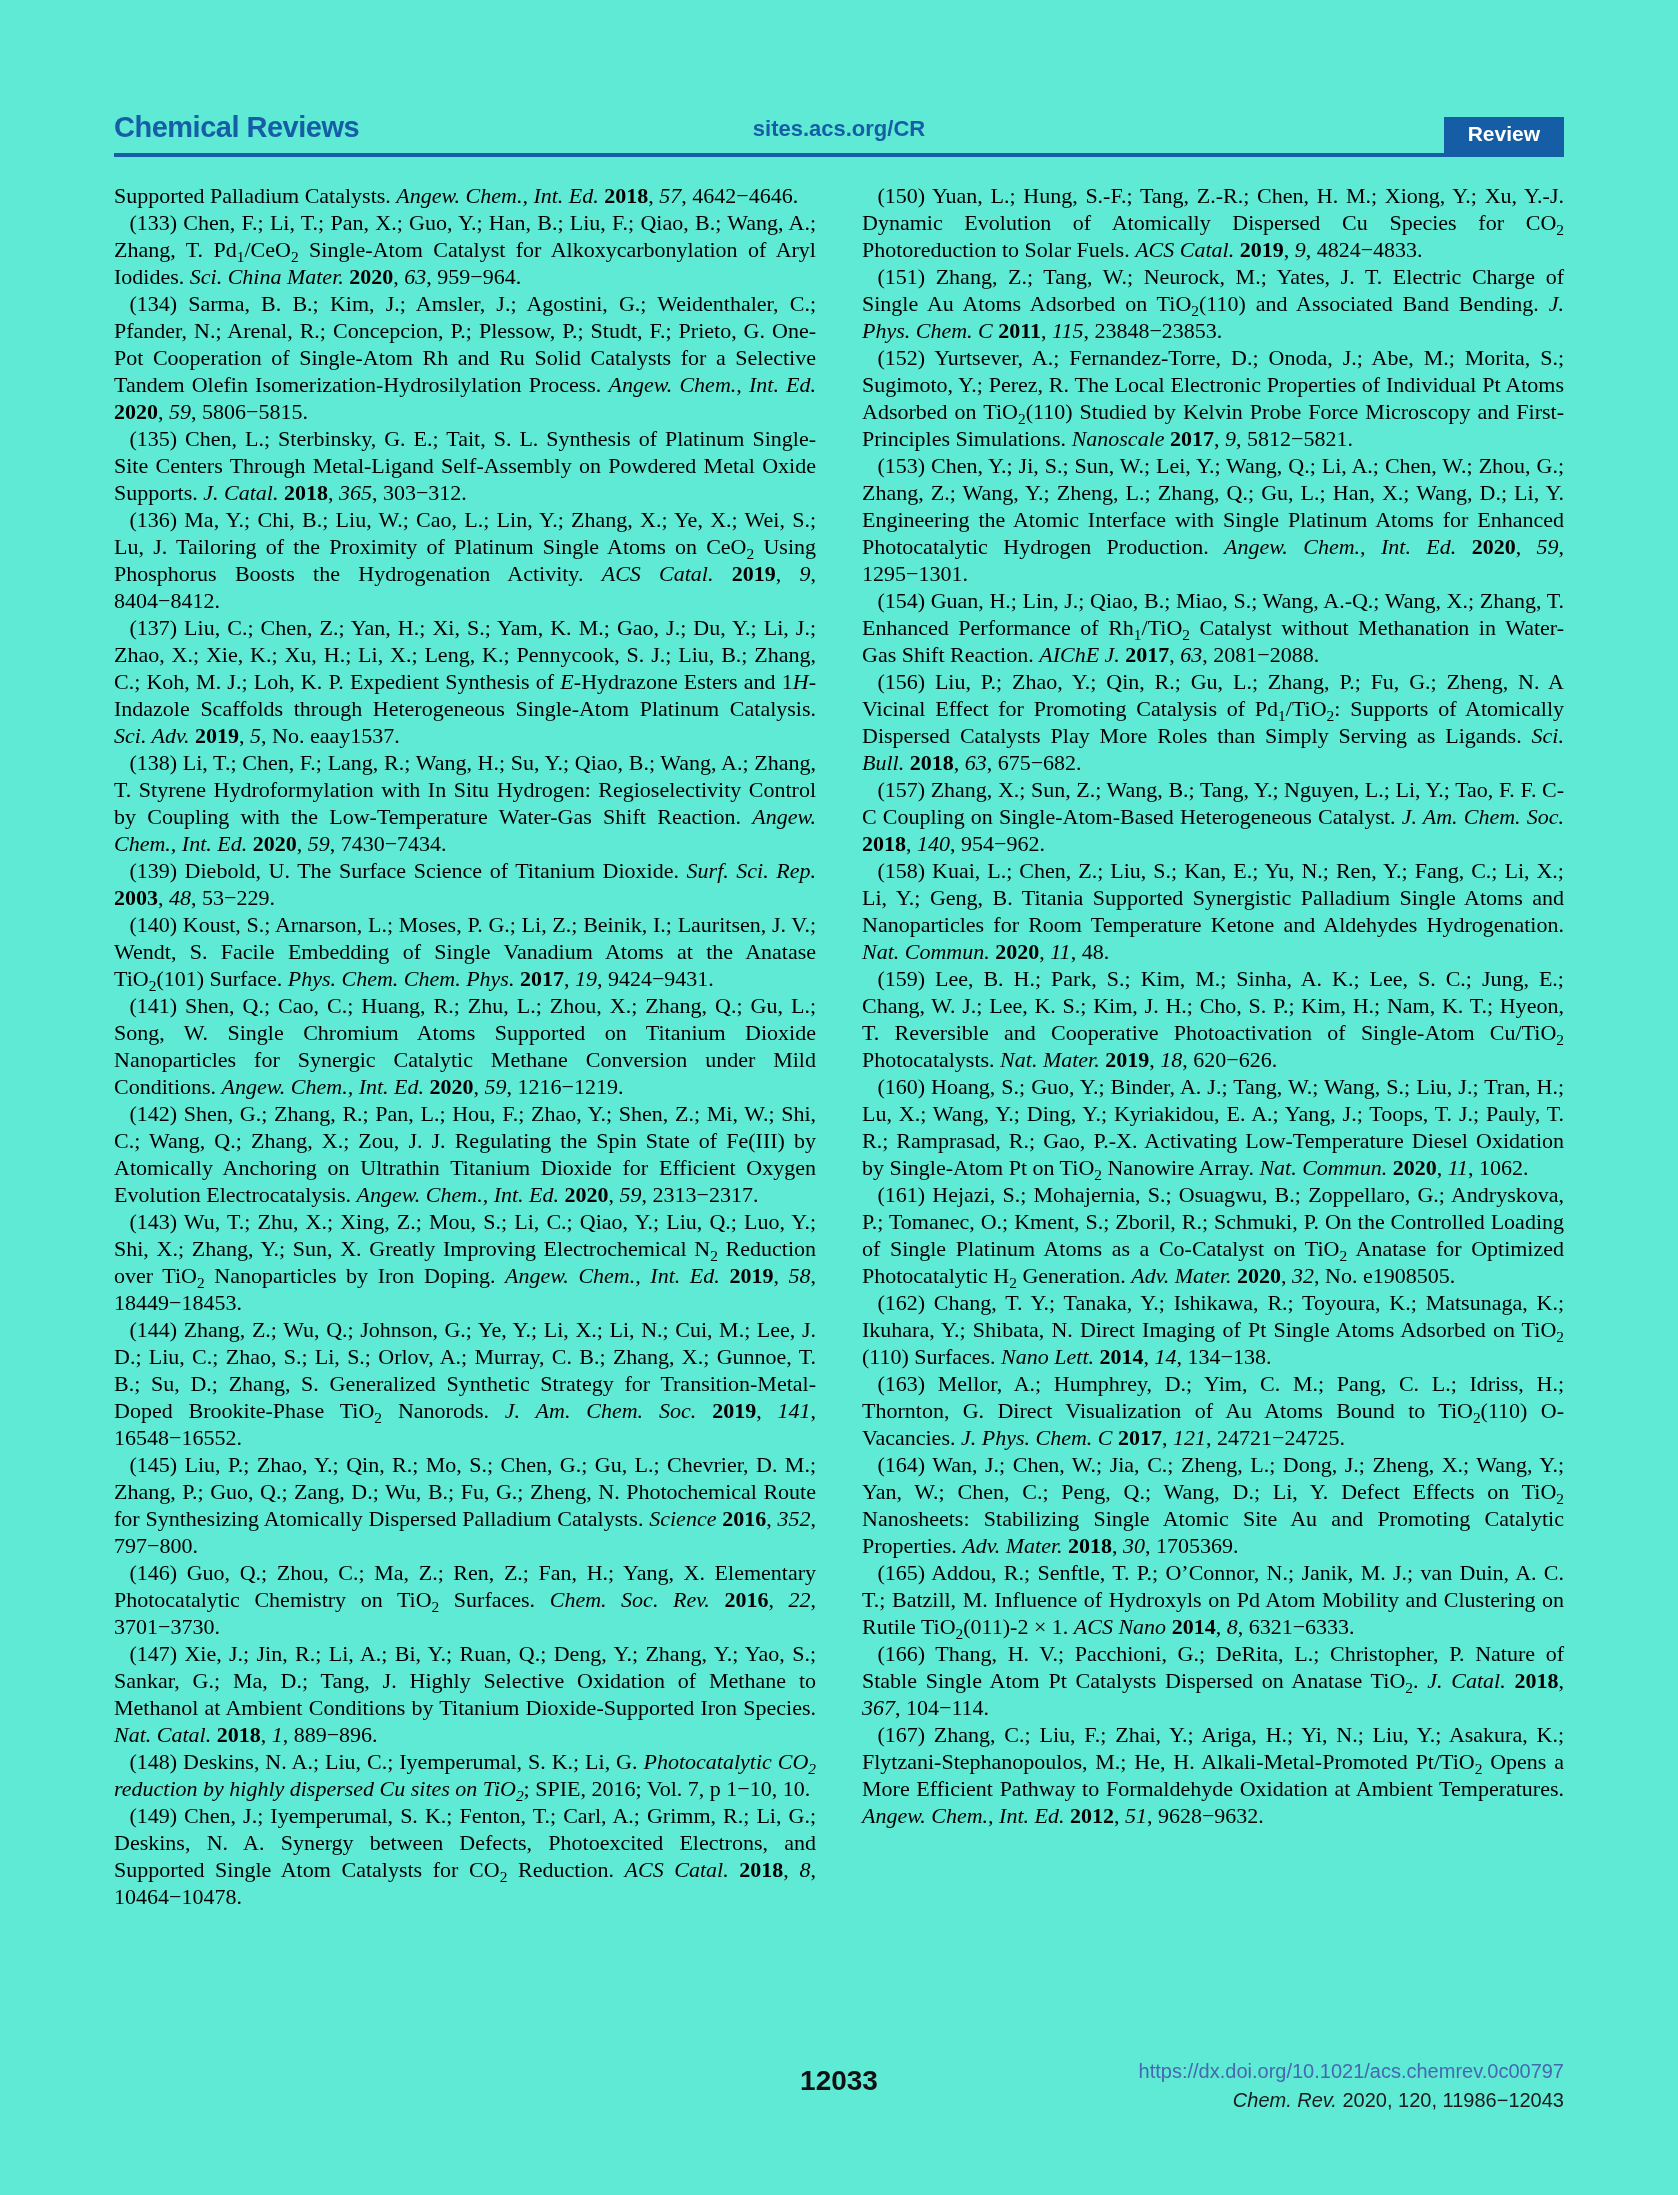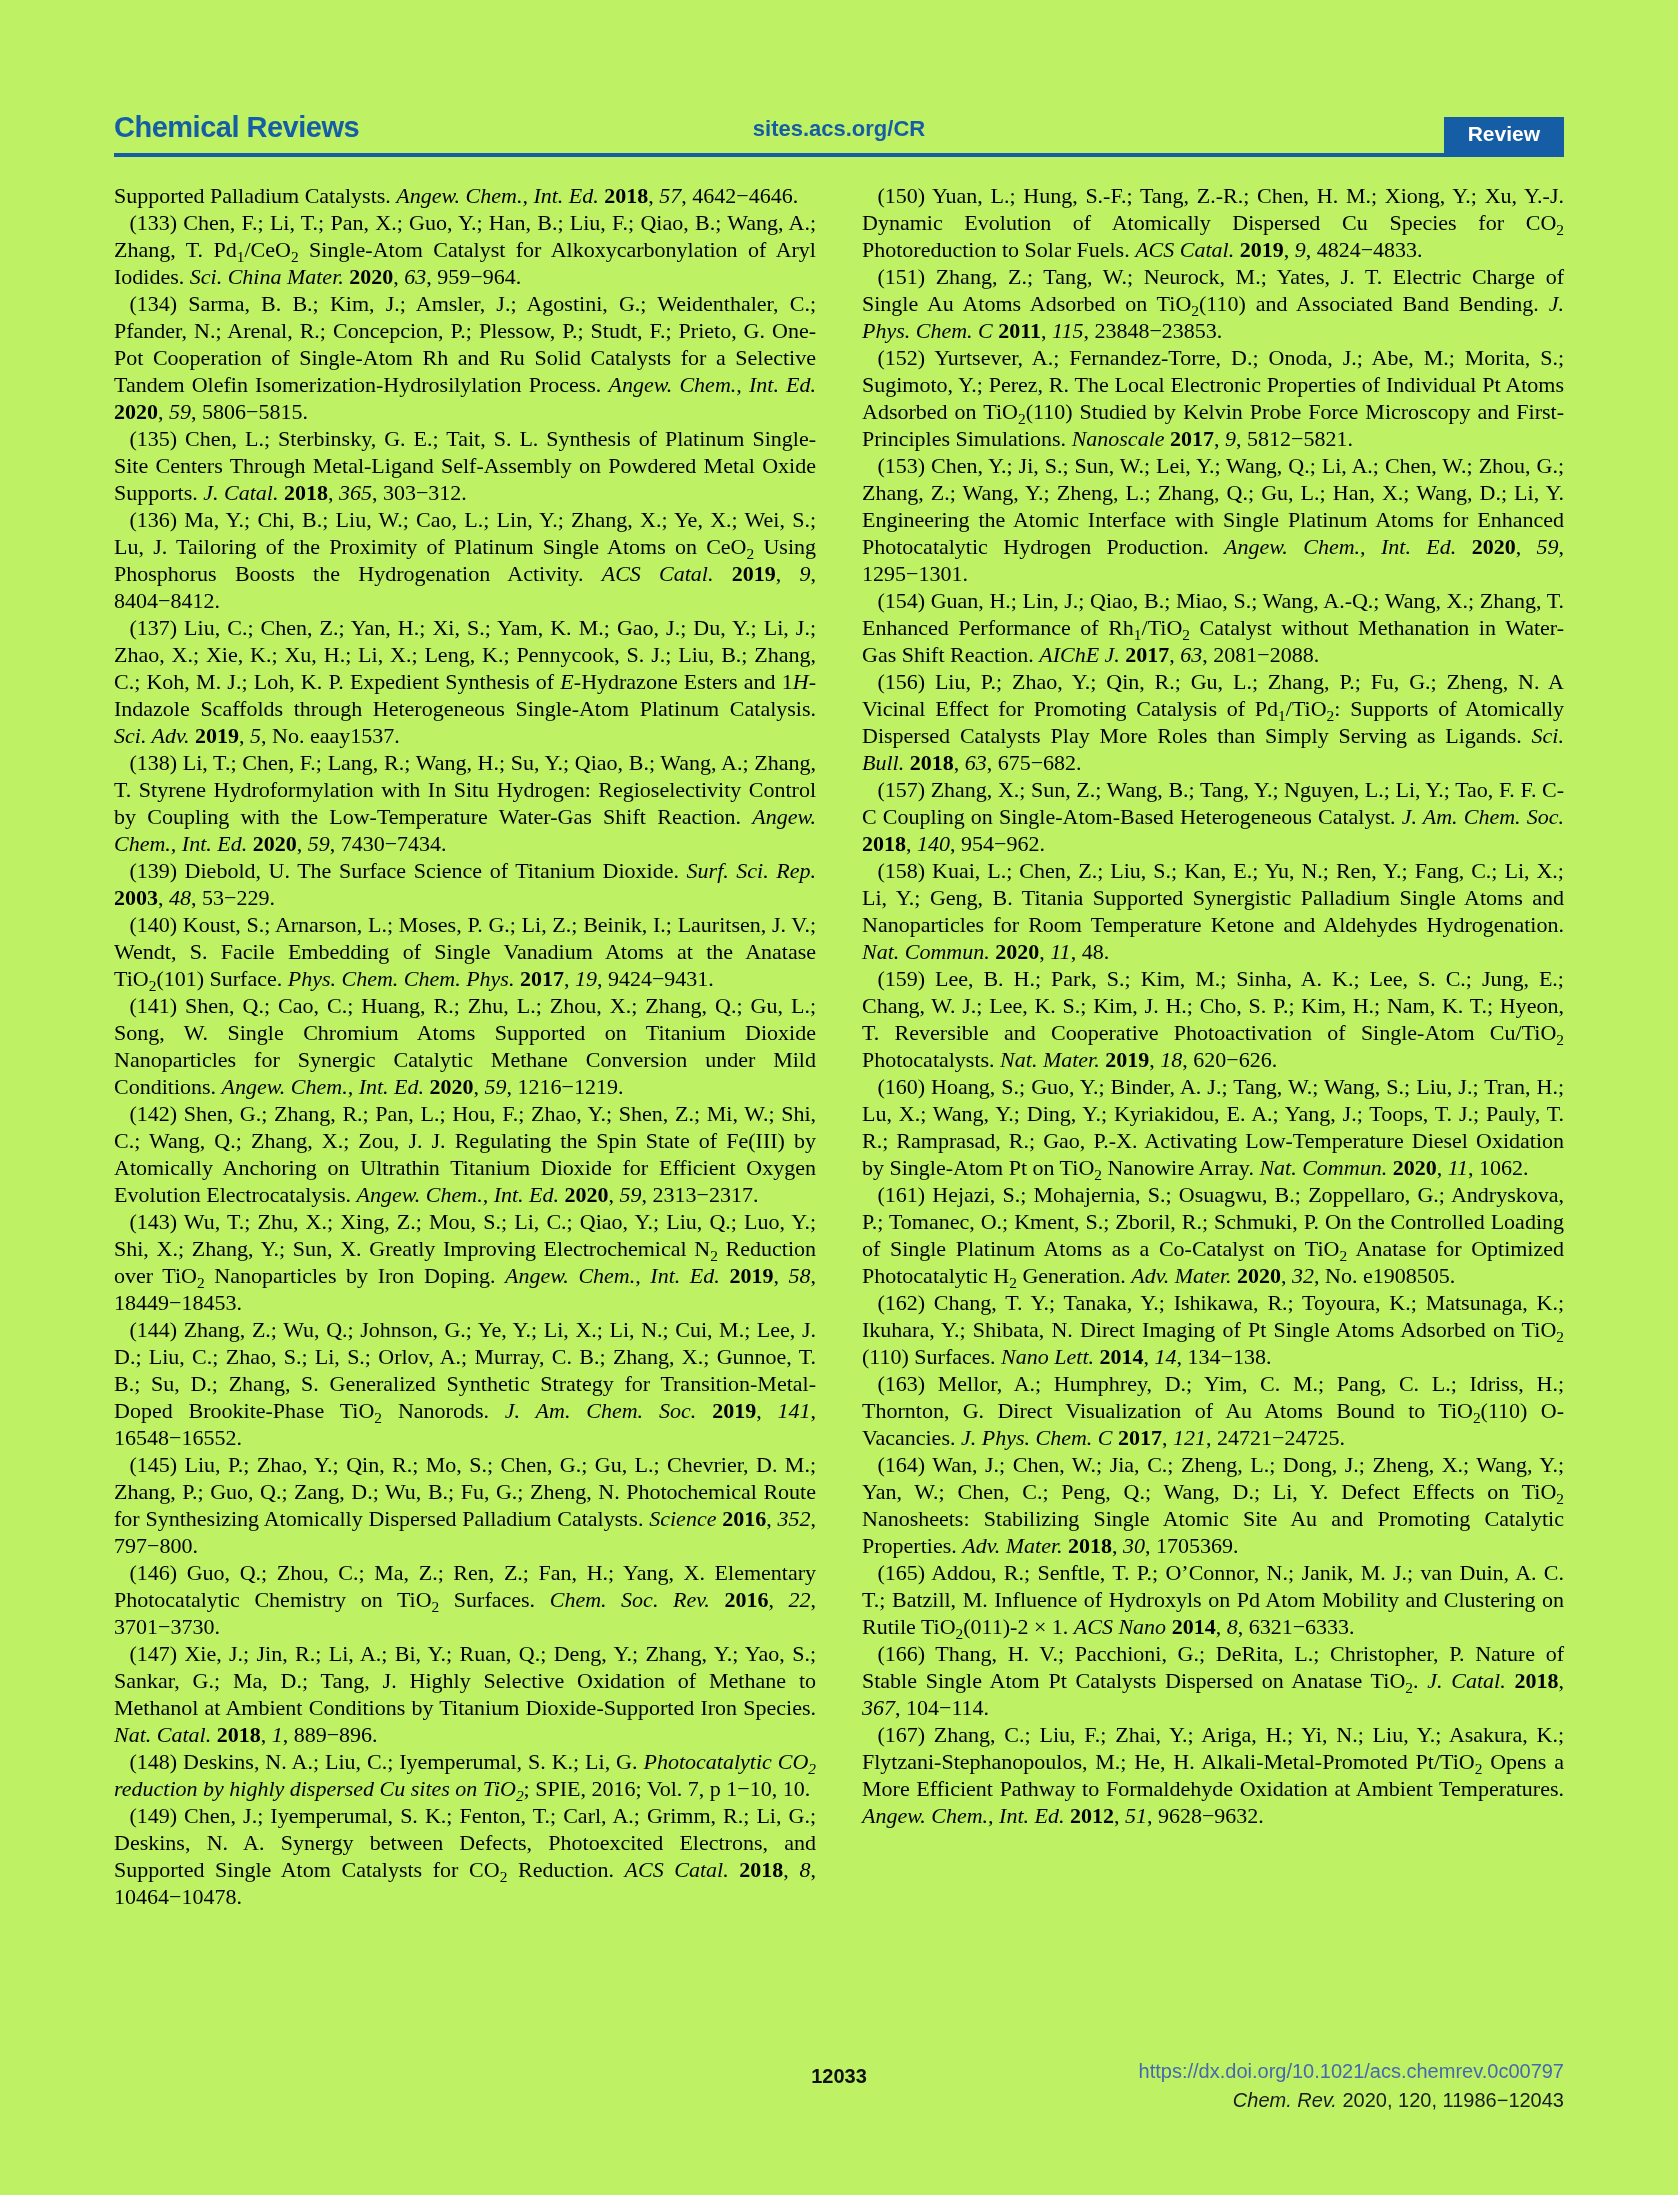--- a/index.html
+++ b/index.html
@@ -4,21 +4,21 @@
 <title>Chemical Reviews — references page</title>
 <style>
   :root{
     --accent:#155da4;
     --link:#4668b0;
   }
   html,body{margin:0;padding:0;background:#ffffff;}
   .page{
     position:relative;
     width:1678px;height:2196px;
-    background:#bef264;
+    background:#5eead4;
     font-family:"Liberation Serif","DejaVu Serif",serif;
     color:#000;
     overflow:hidden;
   }
   
   .header{
     position:absolute;left:114px;right:114px;top:98px;height:55px;
     border-bottom:4.8px solid var(--accent);
     font-family:"Liberation Sans","DejaVu Sans",sans-serif;
   }
@@ -52,21 +52,21 @@
   .ref{margin:0;text-indent:15.4px;}
   .ref.cont{text-indent:0;}
   .ref sub{font-size:70%;line-height:0;}
   
   .footer{
     position:absolute;left:114px;right:114px;top:2055px;height:97px;
     font-family:"Liberation Sans","DejaVu Sans",sans-serif;
   }
   .page-number{
     position:absolute;left:0;right:0;top:9.7px;
-    text-align:center;font-size:20px;font-weight:bold;color:#111;
+    text-align:center;font-size:28px;font-weight:bold;color:#111;
   }
   .doi-block{
     position:absolute;right:0;top:1.9px;text-align:right;line-height:29px;
   }
   .doi-link{
     display:block;font-size:20px;color:var(--link);text-decoration:none;
   }
   .journal-citation{
     display:block;font-size:20px;color:#1a1a1a;
   }

